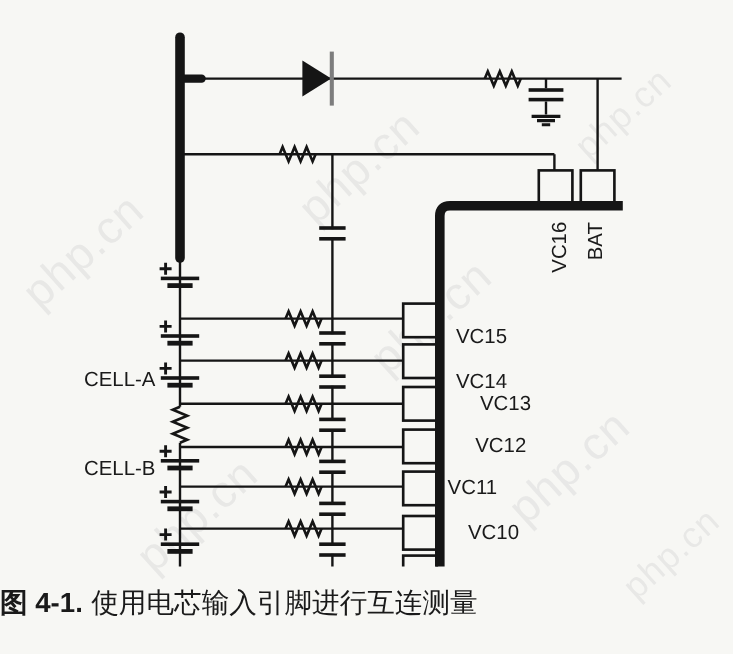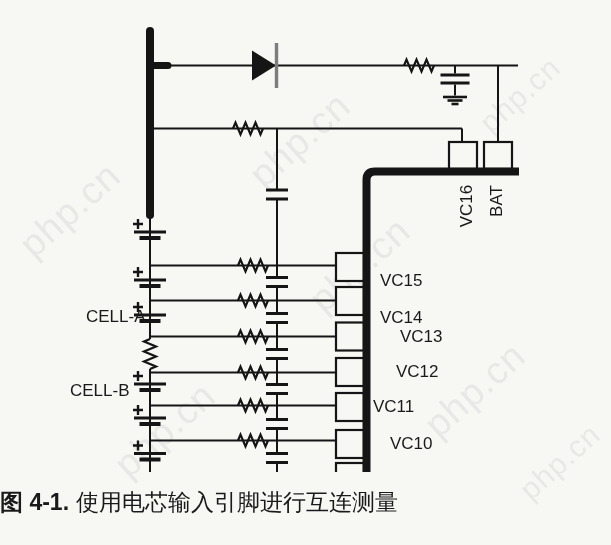--- a/index.html
+++ b/index.html
@@ -167,21 +167,21 @@
       <rect class="pinbox" x="336" y="430" width="28" height="28"></rect>
       <rect class="pinbox" x="336" y="463" width="28" height="28"></rect>
 
       <rect class="pinbox" x="449" y="142" width="28" height="27"></rect>
       <rect class="pinbox" x="484" y="142" width="28" height="27"></rect>
 
       <path class="icbar" d="M519,171.5 H375 Q366.5,171.5 366.5,180 V480"></path>
     </g>
   </svg>
 
-  <div class="lbl" style="left:86px;top:308px">CELL-A</div>
+  <div class="lbl" style="left:70px;top:308px">CELL-A</div>
   <div class="lbl" style="left:70px;top:382px">CELL-B</div>
 
   <div class="lbl rot" style="left:467px;top:206px">VC16</div>
   <div class="lbl rot" style="left:497px;top:201px">BAT</div>
 
   <div class="lbl" style="left:380px;top:272px">VC15</div>
   <div class="lbl" style="left:380px;top:309px">VC14</div>
   <div class="lbl" style="left:400px;top:327.5px">VC13</div>
   <div class="lbl" style="left:396px;top:363px">VC12</div>
   <div class="lbl" style="left:373px;top:398px">VC11</div>

